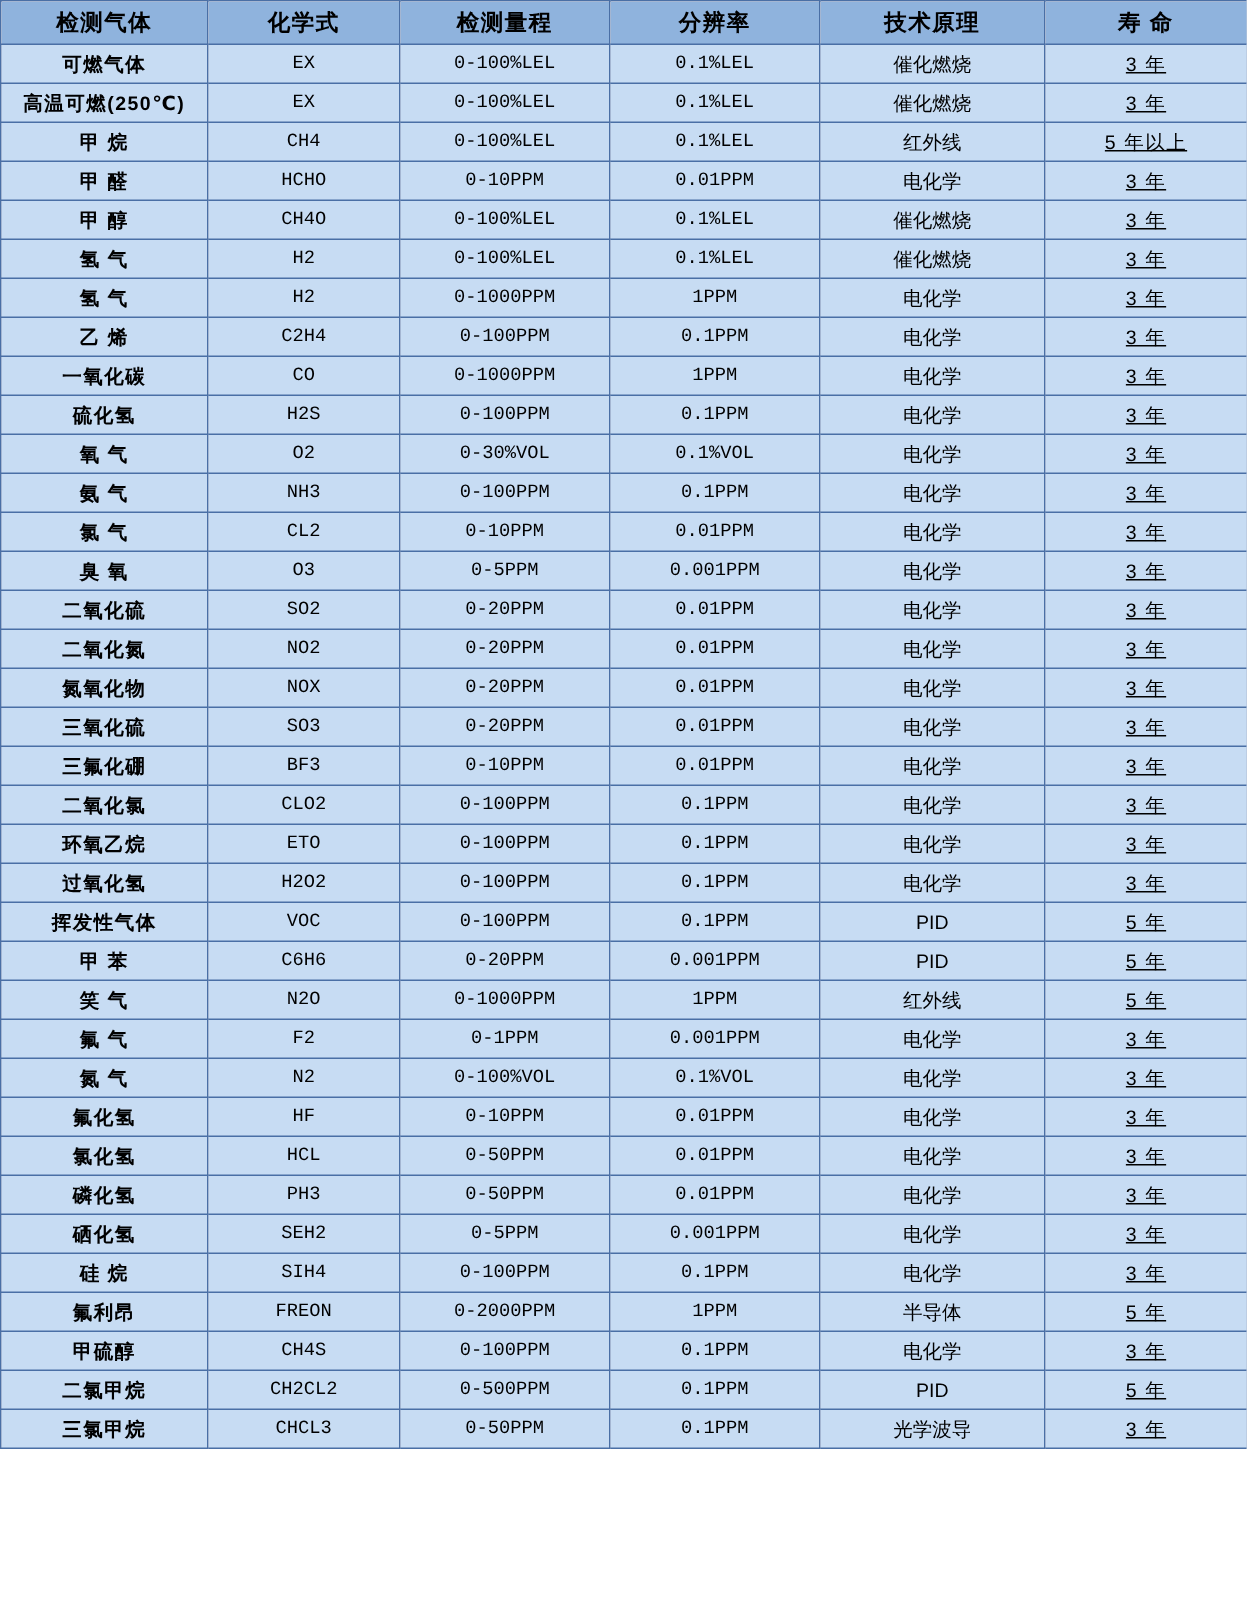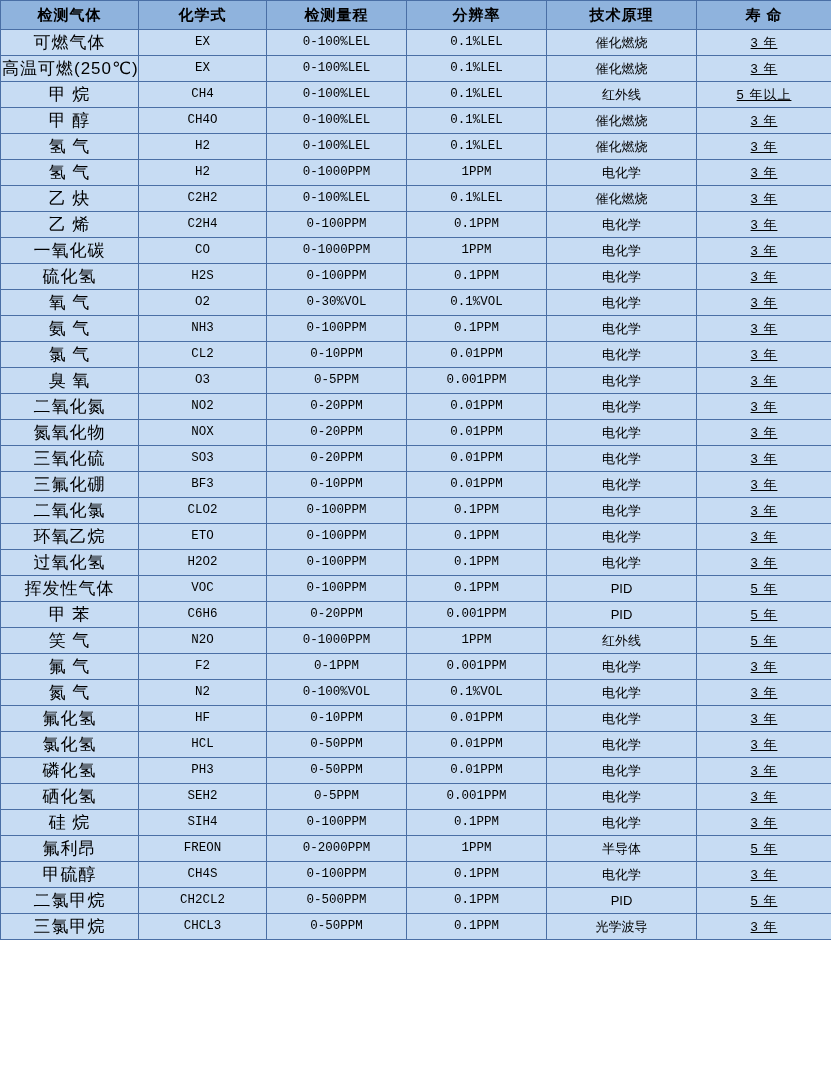--- a/index.html
+++ b/index.html
@@ -41,22 +41,23 @@
     margin-top: 46px;
   }
   table.gas-table tbody td {
     background: #c7dcf3;
     height: 23px;
     font-size: 13px;
     font-weight: normal;
     line-height: 23px;
   }
   table.gas-table tbody td.col-name {
-    font-size: 17px;
+    font-size: 13px;
     letter-spacing: 1px;
+    font-weight: bold;
   }
   table.gas-table tbody td.col-formula,
   table.gas-table tbody td.col-range,
   table.gas-table tbody td.col-res {
     font-family: "Liberation Mono", "DejaVu Sans Mono", monospace;
     font-size: 12.5px;
     letter-spacing: 0px;
   }
   table.gas-table tbody td.col-life {
     letter-spacing: 1px;
@@ -104,20 +105,28 @@
       </tr>
       <tr>
         <td class="col-name">甲 烷</td>
         <td class="col-formula">CH4</td>
         <td class="col-range">0-100%LEL</td>
         <td class="col-res">0.1%LEL</td>
         <td class="col-principle">红外线</td>
         <td class="col-life">5 年以上</td>
       </tr>
       <tr>
+        <td class="col-name">甲 醛</td>
+        <td class="col-formula">HCHO</td>
+        <td class="col-range">0-10PPM</td>
+        <td class="col-res">0.01PPM</td>
+        <td class="col-principle">电化学</td>
+        <td class="col-life">3 年</td>
+      </tr>
+      <tr>
         <td class="col-name">甲 醇</td>
         <td class="col-formula">CH4O</td>
         <td class="col-range">0-100%LEL</td>
         <td class="col-res">0.1%LEL</td>
         <td class="col-principle">催化燃烧</td>
         <td class="col-life">3 年</td>
       </tr>
       <tr>
         <td class="col-name">氢 气</td>
         <td class="col-formula">H2</td>
@@ -128,28 +137,20 @@
       </tr>
       <tr>
         <td class="col-name">氢 气</td>
         <td class="col-formula">H2</td>
         <td class="col-range">0-1000PPM</td>
         <td class="col-res">1PPM</td>
         <td class="col-principle">电化学</td>
         <td class="col-life">3 年</td>
       </tr>
       <tr>
-        <td class="col-name">乙 炔</td>
-        <td class="col-formula">C2H2</td>
-        <td class="col-range">0-100%LEL</td>
-        <td class="col-res">0.1%LEL</td>
-        <td class="col-principle">催化燃烧</td>
-        <td class="col-life">3 年</td>
-      </tr>
-      <tr>
         <td class="col-name">乙 烯</td>
         <td class="col-formula">C2H4</td>
         <td class="col-range">0-100PPM</td>
         <td class="col-res">0.1PPM</td>
         <td class="col-principle">电化学</td>
         <td class="col-life">3 年</td>
       </tr>
       <tr>
         <td class="col-name">一氧化碳</td>
         <td class="col-formula">CO</td>
@@ -188,20 +189,28 @@
         <td class="col-range">0-10PPM</td>
         <td class="col-res">0.01PPM</td>
         <td class="col-principle">电化学</td>
         <td class="col-life">3 年</td>
       </tr>
       <tr>
         <td class="col-name">臭 氧</td>
         <td class="col-formula">O3</td>
         <td class="col-range">0-5PPM</td>
         <td class="col-res">0.001PPM</td>
+        <td class="col-principle">电化学</td>
+        <td class="col-life">3 年</td>
+      </tr>
+      <tr>
+        <td class="col-name">二氧化硫</td>
+        <td class="col-formula">SO2</td>
+        <td class="col-range">0-20PPM</td>
+        <td class="col-res">0.01PPM</td>
         <td class="col-principle">电化学</td>
         <td class="col-life">3 年</td>
       </tr>
       <tr>
         <td class="col-name">二氧化氮</td>
         <td class="col-formula">NO2</td>
         <td class="col-range">0-20PPM</td>
         <td class="col-res">0.01PPM</td>
         <td class="col-principle">电化学</td>
         <td class="col-life">3 年</td>

